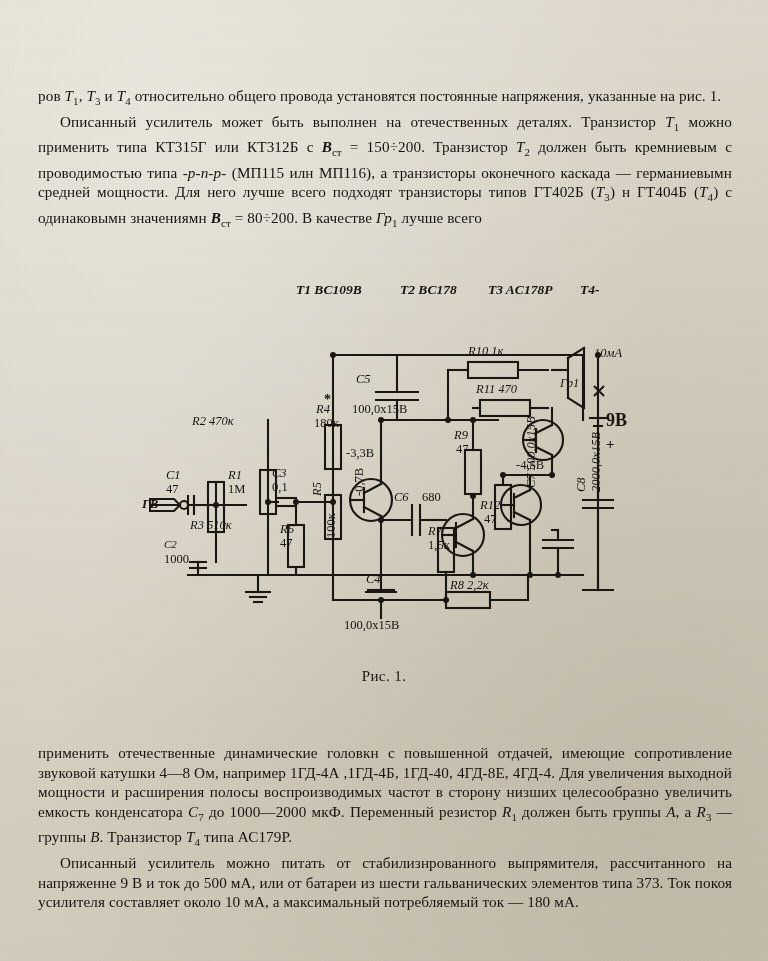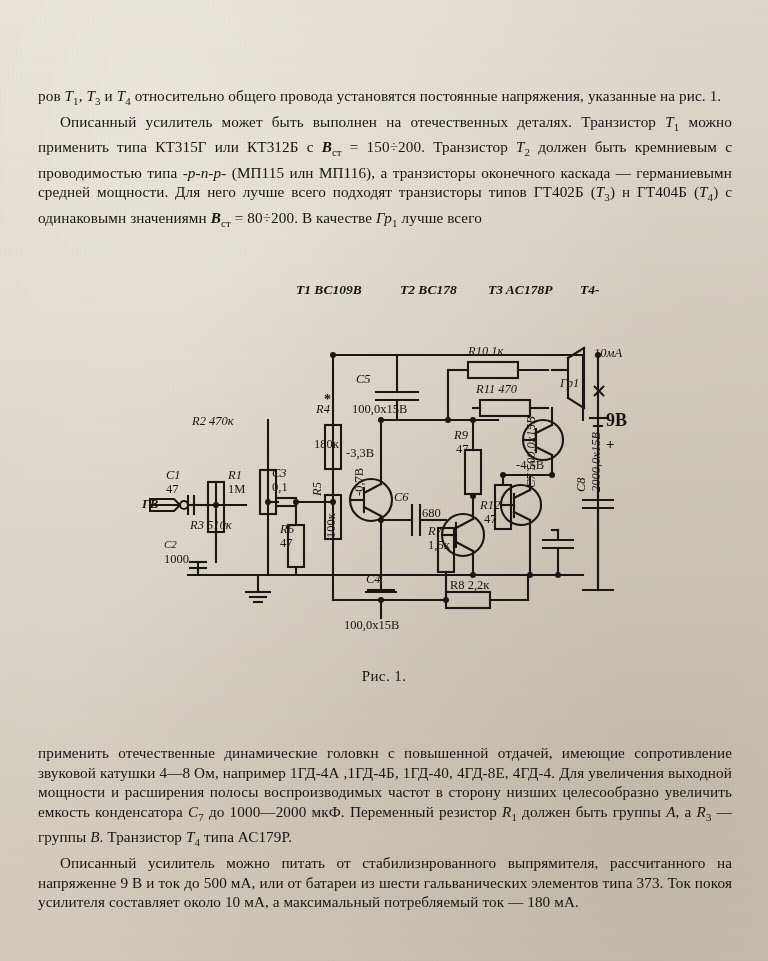--- a/index.html
+++ b/index.html
@@ -267,41 +267,41 @@
   <div style="position:absolute;left:62px;top:218px;font-size:12.5px;font-style:italic;">R3 510к</div>
 
   <div style="position:absolute;left:36px;top:238px;font-size:11px;font-style:italic;">C2</div>
   <div style="position:absolute;left:36px;top:252px;font-size:12.5px;">1000</div>
 
   <div style="position:absolute;left:144px;top:166px;font-size:12.5px;font-style:italic;">C3</div>
   <div style="position:absolute;left:144px;top:180px;font-size:12.5px;">0,1</div>
 
   <div style="position:absolute;left:196px;top:92px;font-size:14px;font-weight:bold;">*</div>
   <div style="position:absolute;left:188px;top:102px;font-size:12.5px;font-style:italic;">R4</div>
-  <div style="position:absolute;left:186px;top:116px;font-size:12.5px;margin-top:21px;">180к</div>
+  <div style="position:absolute;left:186px;top:116px;font-size:12.5px;">180к</div>
 
   <div style="position:absolute;left:182px;top:196px;font-size:12.5px;font-style:italic;transform:rotate(-90deg);transform-origin:left top;">R5</div>
   <div style="position:absolute;left:196px;top:238px;font-size:12.5px;transform:rotate(-90deg);transform-origin:left top;">100к</div>
 
   <div style="position:absolute;left:152px;top:222px;font-size:12.5px;font-style:italic;">R6</div>
   <div style="position:absolute;left:152px;top:236px;font-size:12.5px;">47</div>
 
   <div style="position:absolute;left:238px;top:272px;font-size:12.5px;font-style:italic;">C4</div>
   <div style="position:absolute;left:216px;top:318px;font-size:12.5px;">100,0x15B</div>
 
   <div style="position:absolute;left:228px;top:72px;font-size:12.5px;font-style:italic;">C5</div>
   <div style="position:absolute;left:224px;top:102px;font-size:12.5px;">100,0x15B</div>
 
   <div style="position:absolute;left:266px;top:190px;font-size:12.5px;font-style:italic;">C6</div>
-  <div style="position:absolute;left:294px;top:190px;font-size:12.5px;margin-top:16px;">680</div>
+  <div style="position:absolute;left:294px;top:190px;font-size:12.5px;">680</div>
 
   <div style="position:absolute;left:300px;top:224px;font-size:12.5px;font-style:italic;">R7</div>
   <div style="position:absolute;left:300px;top:238px;font-size:12.5px;">1,5к</div>
 
-  <div style="position:absolute;left:322px;top:278px;font-size:12.5px;">R8 2,2к</div>
+  <div style="position:absolute;left:322px;top:278px;font-size:12.5px;font-style:italic;">R8 2,2к</div>
 
   <div style="position:absolute;left:326px;top:128px;font-size:12.5px;font-style:italic;">R9</div>
   <div style="position:absolute;left:328px;top:142px;font-size:12.5px;">47</div>
 
   <div style="position:absolute;left:340px;top:44px;font-size:12.5px;font-style:italic;text-align:right;">R10 1к</div>
   <div style="position:absolute;left:348px;top:82px;font-size:12.5px;font-style:italic;">R11 470</div>
 
   <div style="position:absolute;left:352px;top:198px;font-size:12.5px;font-style:italic;">R12</div>
   <div style="position:absolute;left:356px;top:212px;font-size:12.5px;">47</div>
 

